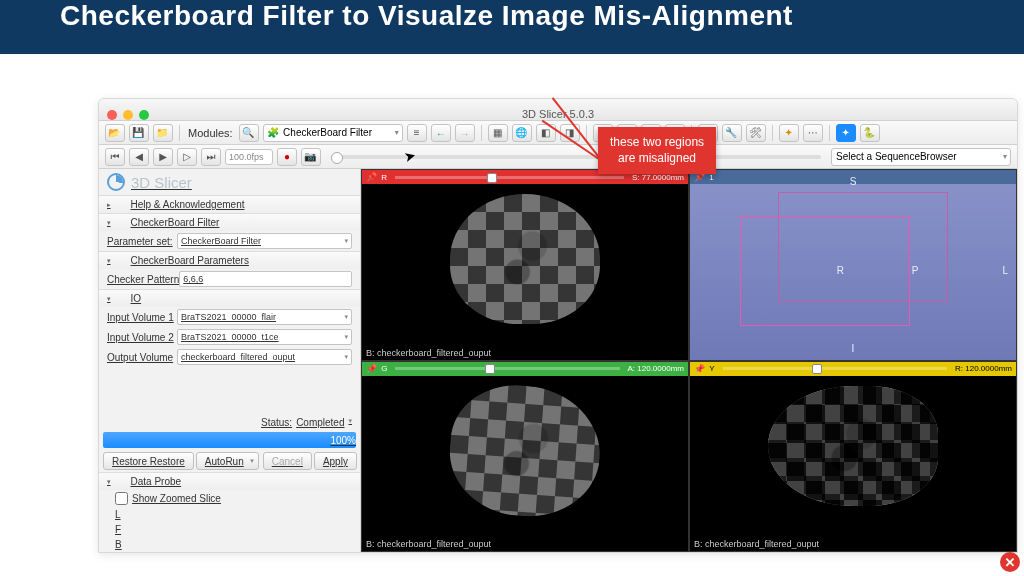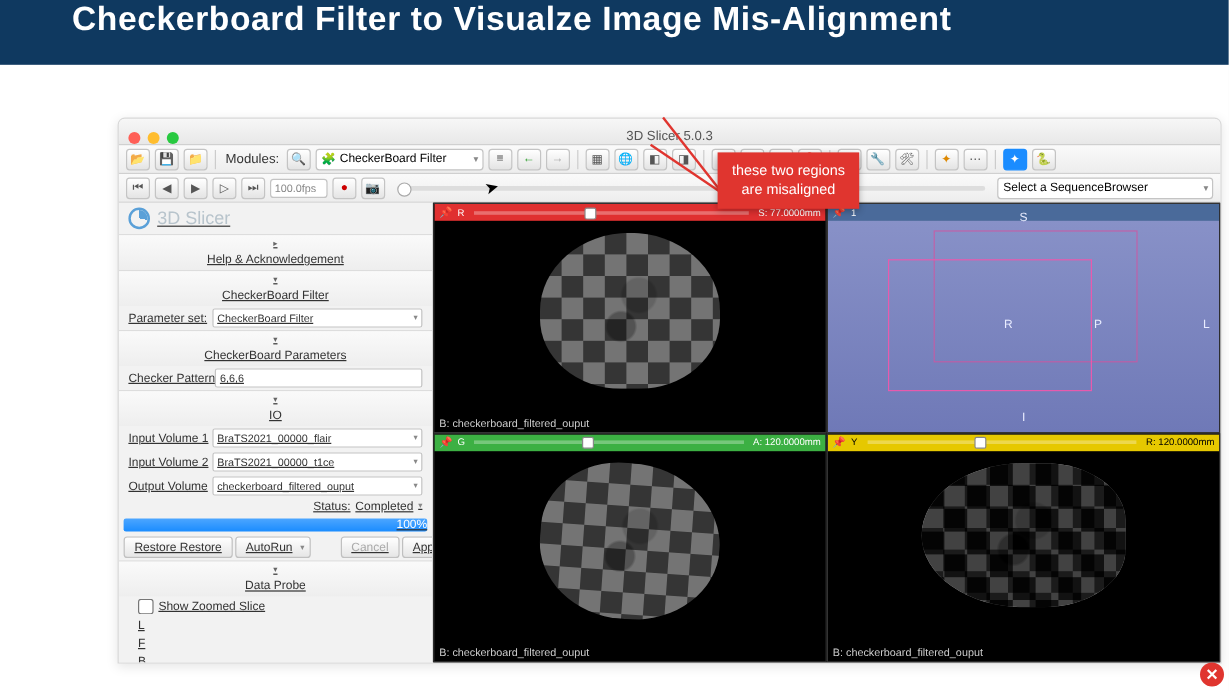--- a/index.html
+++ b/index.html
@@ -35,32 +35,32 @@
   .seq-select { height: 18px; min-width: 180px; }
 
   .body { display: flex; height: calc(100% - 70px); }
   .sidebar { width: 262px; background: #f2f2f2; border-right: 1px solid #d8d8d8; overflow: hidden; display: flex; flex-direction: column; font-size: 10px; color: #333; text-decoration: underline; }
   .logo-row { display: flex; align-items: center; gap: 6px; padding: 4px 8px; }
   .logo-clock { width: 18px; height: 18px; border-radius: 50%; border: 2px solid #5aa0d8; position: relative; }
   .logo-clock::before { content: ""; position: absolute; inset: 0; background: conic-gradient(#5aa0d8 0 100deg, transparent 100deg); border-radius: 50%; }
   .logo-text { font-size: 15px; color: #b8c4cc; font-weight: 400; }
 
   .section { border-top: 1px solid #ddd; }
-  .sec-head { padding: 3px 8px; background: linear-gradient(#fafafa,#eee); font-size: 10px; display: flex; align-items: center; gap: 4px; flex-direction: column; }
+  .sec-head { padding: 3px 8px; background: linear-gradient(#fafafa,#eee); font-size: 10px; display: flex; align-items: center; gap: 20px; }
   .sec-head .tri { font-size: 7px; color: #666; }
   .row { display: flex; align-items: center; padding: 2px 8px; gap: 0; }
   .row-label { font-size: 10px; min-width: 70px; }
   .row-input { flex: 1; height: 16px; background: #fff; border: 1px solid #c4c4c4; border-radius: 2px; font-size: 9px; padding: 0 3px; display: flex; align-items: center; position: relative; }
   .row-input.dd::after { content: "▾"; position: absolute; right: 3px; font-size: 7px; color: #888; }
 
   .status-row { display: flex; justify-content: flex-end; padding: 2px 8px; font-size: 10px; gap: 4px; }
   .progress { margin: 2px 4px; height: 16px; background: linear-gradient(#4da6ff,#1a8cff); color: #fff; font-size: 10px; display: flex; align-items: center; justify-content: flex-end; border-radius: 2px; }
   .btn-row { display: flex; gap: 2px; padding: 2px 4px; }
   .sbtn { flex: 0 0 auto; height: 18px; padding: 0 8px; background: linear-gradient(#fff,#e6e6e6); border: 1px solid #c0c0c0; border-radius: 3px; font-size: 10px; display: flex; align-items: center; justify-content: center; }
-  .sbtn.dis { color: #aaa; margin-left: 21px; }
+  .sbtn.dis { color: #aaa; }
   .sbtn.dd { padding-right: 14px; position: relative;}
   .sbtn.dd::after{content:"▾";position:absolute;right:4px;font-size:7px;color:#888;}
   .spacer { flex: 1; }
 
   .views { flex: 1; display: grid; grid-template-columns: 1fr 1fr; grid-template-rows: 1fr 1fr; background: #000; }
   .view { position: relative; border: 1px solid #333; background: #000; overflow: hidden; }
   .view-bar { height: 14px; display: flex; align-items: center; font-size: 8px; color: #fff; padding: 0 4px; gap: 4px; }
   .view-bar.red { background: #e03030; }
   .view-bar.green { background: #3cb043; }
   .view-bar.yellow { background: #e6c800; color: #000; }

